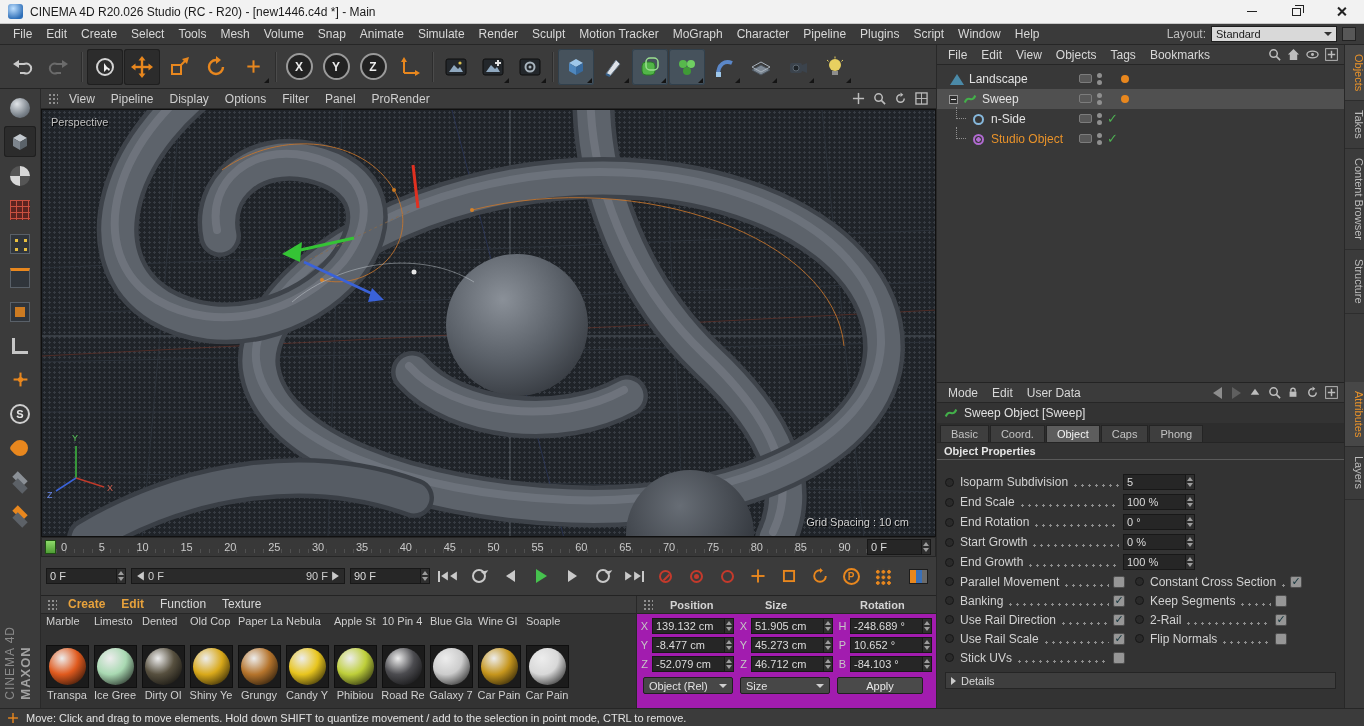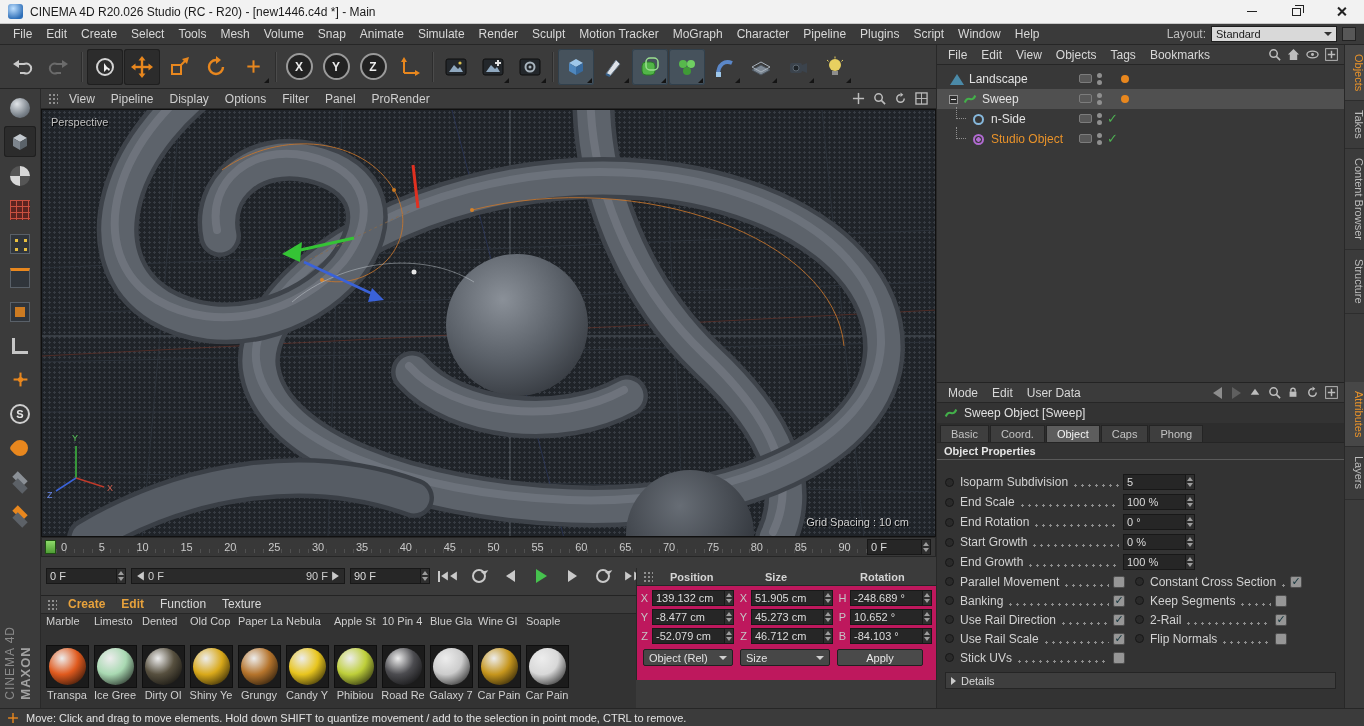--- a/index.html
+++ b/index.html
@@ -114,21 +114,21 @@
 .mitem.accent{color:#e8a23c;font-weight:bold;}
 .mat-toplabels{display:flex;padding:1px 0 0 2px;}
 .mat-cell{width:48px;font-size:11px;color:#cfcfcf;overflow:hidden;white-space:nowrap;padding-left:3px;flex:none;}
 .mat-row{display:flex;padding-left:2px;margin-top:18px;}
 .mat-item{width:48px;display:flex;flex-direction:column;align-items:center;flex:none;}
 .mat-thumb{width:43px;height:43px;background:#1b1b1b;border:1px solid #0f0f0f;display:flex;align-items:center;justify-content:center;}
 .mat-sphere{width:37px;height:37px;border-radius:50%;background:#888;}
 .mat-name{font-size:11px;color:#cfcfcf;margin-top:1px;white-space:nowrap;overflow:hidden;max-width:46px;}
 
 
-.coords{position:absolute;left:636px;top:568px;width:300px;height:112px;background:#be185d;border-left:1px solid #282828;}
+.coords{position:absolute;left:636px;top:596px;width:300px;height:112px;background:#a21caf;border-left:1px solid #282828;}
 .coords .panel-head{padding-left:3px;}
 .chead{width:95px;font-weight:bold;font-size:11px;color:#d4d4d4;padding-left:14px;flex:none;}
 .coords-body{display:flex;gap:5px;padding:4px 3px 2px;}
 .ccol{width:94px;display:flex;flex-direction:column;gap:3px;flex:none;}
 .crow{display:flex;align-items:center;gap:3px;}
 .alab{width:9px;font-size:11px;color:#c6c6c6;text-align:center;flex:none;}
 .crow .fld{flex:1;}
 .coords-bottom{display:flex;gap:7px;padding:3px 4px 0 6px;}
 .cdrop{width:90px;height:17px;background:#474747;border:1px solid #202020;border-radius:2px;font-size:11px;color:#e2e2e2;display:flex;align-items:center;justify-content:space-between;padding:0 5px;flex:none;}
 .capply{width:86px;height:17px;background:#4a4a4a;border:1px solid #202020;border-radius:2px;font-size:11px;color:#e8e8e8;display:flex;align-items:center;justify-content:center;flex:none;}

